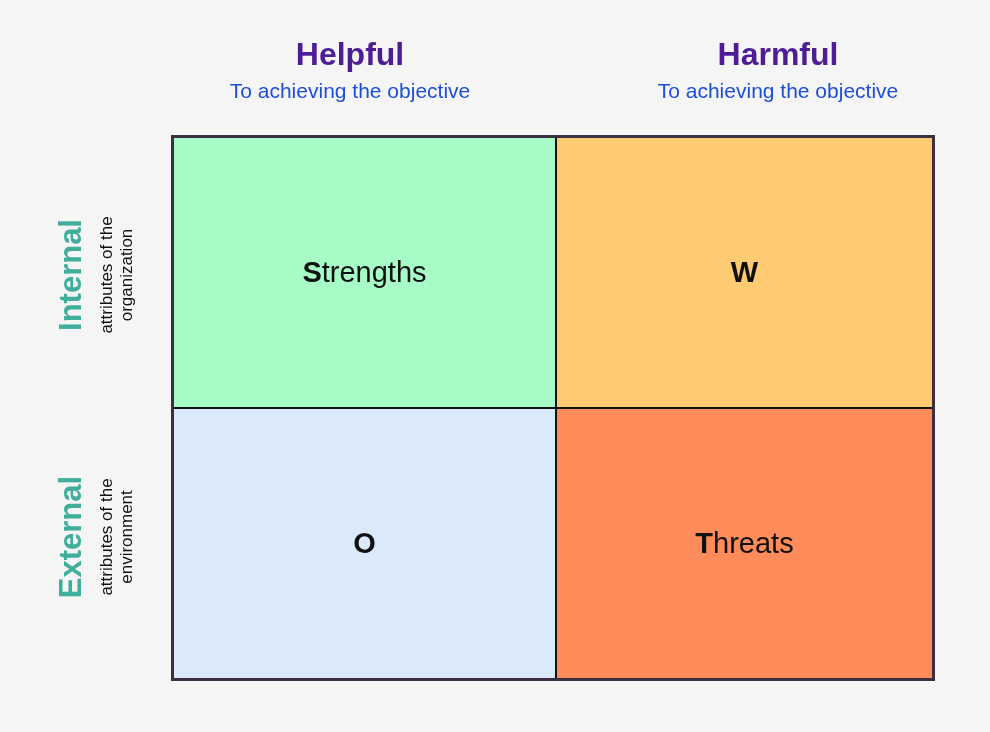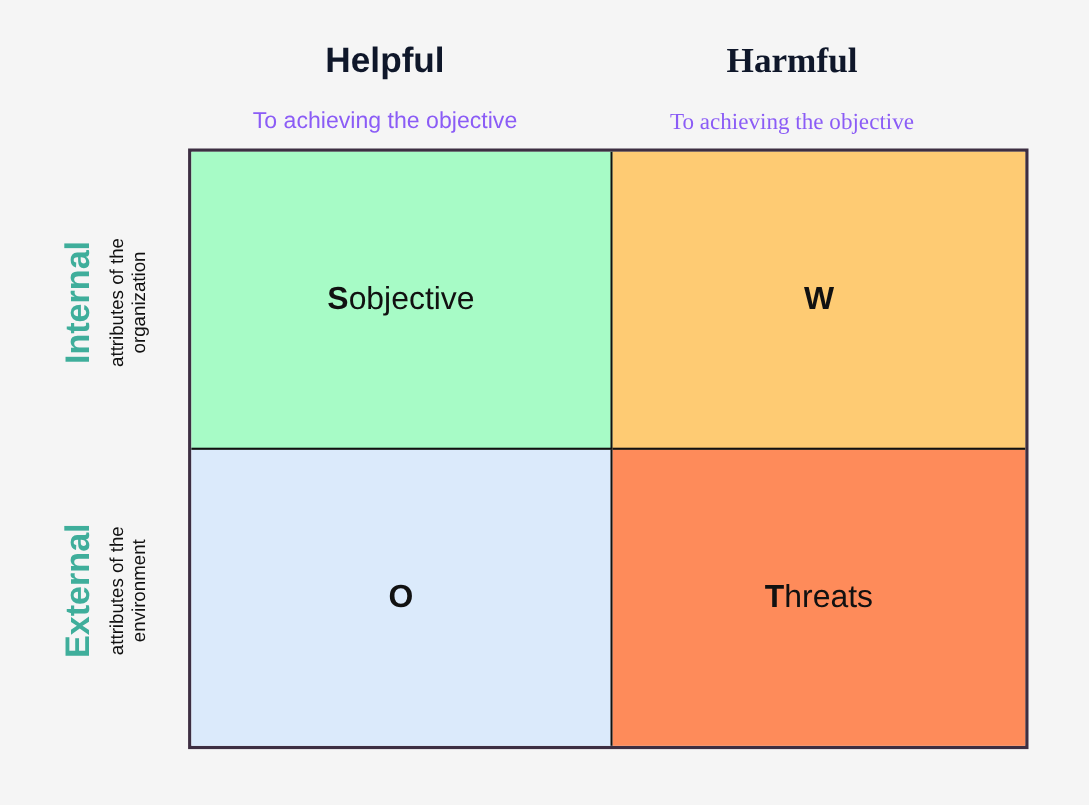--- a/index.html
+++ b/index.html
@@ -9,31 +9,31 @@
     position: relative;
     overflow: hidden;
     font-family: "Liberation Sans", "DejaVu Sans", sans-serif;
   }
   .col-header {
     position: absolute;
     text-align: center;
     width: 380px;
   }
   .col-title {
-    color: #0f172a;
+    color: #4c1d95;
     font-weight: bold;
     font-size: 32px;
     line-height: 40px;
     margin-top: 34px;
   }
   .col-sub {
-    color: #8b5cf6;
+    color: #1d4ed8;
     font-size: 21px;
     line-height: 26px;
-    margin-top: 23px;
+    margin-top: 4px;
   }
   .row-header {
     position: absolute;
     width: 270px;
     height: 110px;
     transform: rotate(-90deg);
     transform-origin: center center;
     display: flex;
     flex-direction: column;
     align-items: center;
@@ -76,21 +76,21 @@
   .c-o { background: #dbeafb; border-right: 2px solid #111; }
   .c-t { background: #fe8b5a; }
 </style>
 </head>
 <body>
 
 <div class="col-header" style="left:160px; top:0;">
   <div class="col-title">Helpful</div>
   <div class="col-sub">To achieving the objective</div>
 </div>
-<div class="col-header" style="left:530px; top:0;font-family:Liberation Serif, serif;">
+<div class="col-header" style="left:588px; top:0;">
   <div class="col-title">Harmful</div>
   <div class="col-sub">To achieving the objective</div>
 </div>
 
 <div class="row-header" style="left:-40px; top:220px;">
   <div class="row-title">Internal</div>
   <div class="row-sub">
     <div>attributes of the</div>
     <div>organization</div>
   </div>
@@ -99,21 +99,21 @@
   <div class="row-title">External</div>
   <div class="row-sub">
     <div>attributes of the</div>
     <div>environment</div>
   </div>
 </div>
 
 <div class="grid">
   <div class="cell c-s">
     <span class="initial">S</span>
-      <span>objective</span>
+      <span>trengths</span>
   </div>
   <div class="cell c-w">
     <span class="initial">W</span>
   </div>
   <div class="cell c-o">
     <span class="initial">O</span>
   </div>
   <div class="cell c-t">
     <span class="initial">T</span>
       <span>hreats</span>

